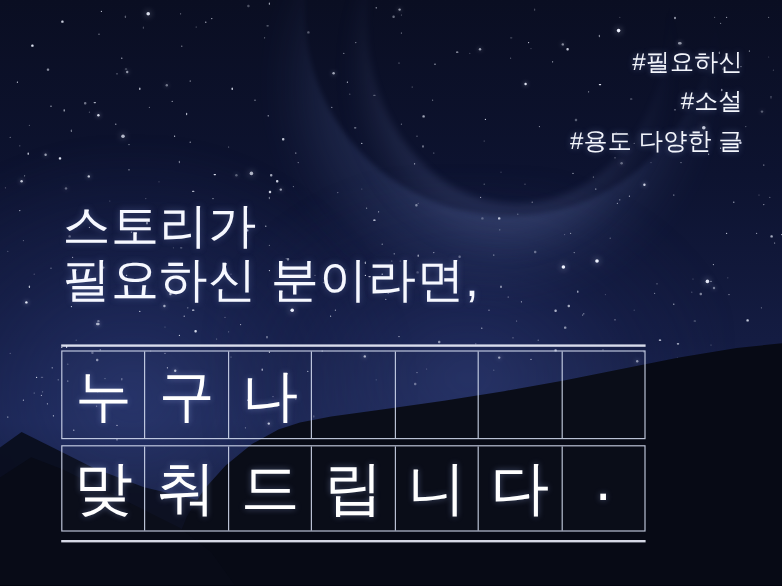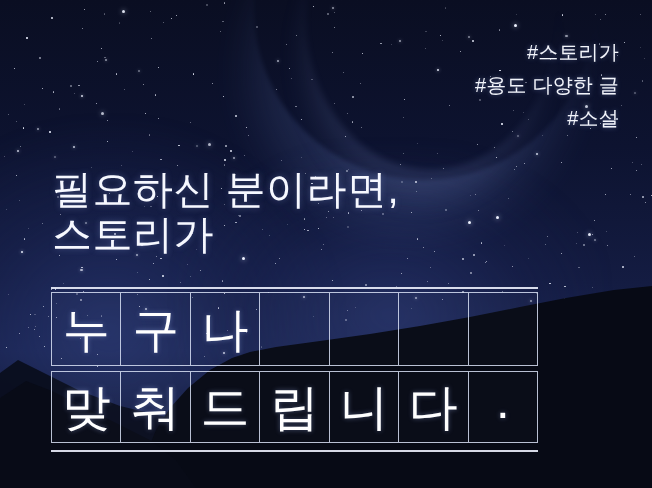--- a/index.html
+++ b/index.html
@@ -560,28 +560,28 @@
              L340,186 L420,184 L470,178 L520,168 L560,156 L600,142 L652,126
              L652,240 L0,240 Z" fill="#0a0e1e" opacity="0.95"></path>
     <path d="M652,38 L614,42 L566,50 L520,59 L470,69 L420,78 L370,86 L320,93
              L276,99 L250,104 L232,110 L210,122 L188,140 L170,160 L156,182
              L146,206 L140,240 L652,240 Z" fill="#070a15"></path>
     <path d="M0,150 L26,133 L52,143 L86,160 L118,176 L150,192 L176,212 L196,240
              L0,240 Z" fill="#080b17"></path>
   </svg>
 
   <div class="hashtags">
-    <div>#스토리가</div>
+    <div>#필요하신</div>
+    <div>#소설</div>
     <div>#용도 다양한 글</div>
-    <div>#소설</div>
   </div>
 
   <div class="headline">
+    <div>스토리가</div>
     <div>필요하신 분이라면,</div>
-    <div>스토리가</div>
   </div>
 
   <div class="rule rule-top"></div>
 
   <div class="grid-wrap">
     <div class="grid-row row1">
       <div class="cell">누</div>
       <div class="cell">구</div>
       <div class="cell">나</div>
       <div class="cell"></div>

